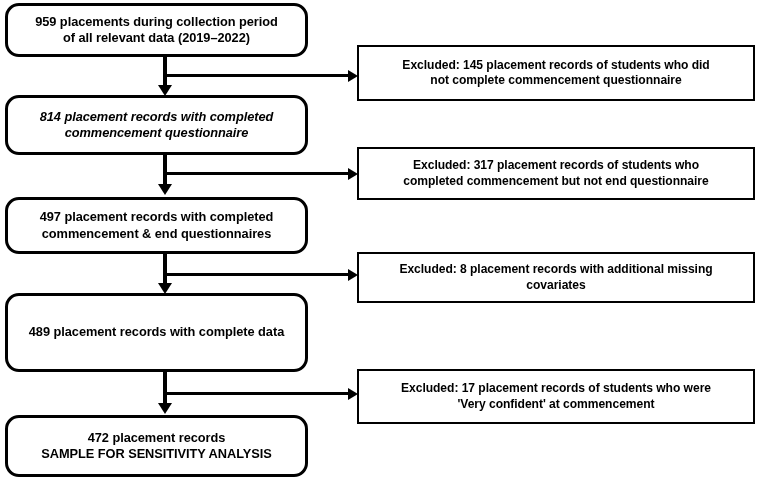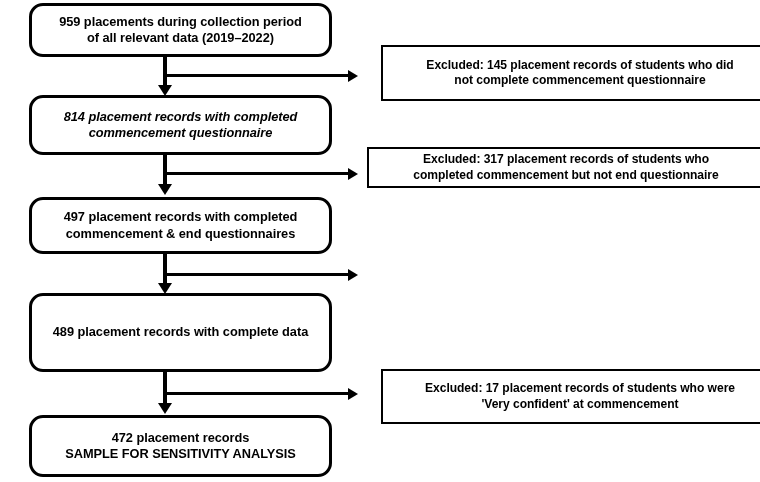--- a/index.html
+++ b/index.html
@@ -25,21 +25,20 @@
     box-sizing: border-box;
     background: #ffffff;
     display: flex;
     align-items: center;
     justify-content: flex-start;
     text-align: center;
     color: #000000;
     font-weight: bold;
     line-height: 1.28;
     z-index: 3;
-    margin-left: 24px;
   }
   .main-node {
     border: 3px solid #000000;
     border-radius: 14px;
     font-size: 12.8px;
     letter-spacing: -0.05px;
     padding: 2px 8px;
   }
   .excl-node {
     border: 2.5px solid #000000;
@@ -120,39 +119,45 @@
       <span class="line1">814 placement records with completed</span>
       <span class="line2">commencement questionnaire</span>
     </span>
   </div>
 
   <div class="vline" style="left:163px; top:155px; height:31px;"></div>
   <div class="arrow-down" style="left:158px; top:184px;"></div>
   <div class="hline" style="left:165px; top:172px; width:186px;"></div>
   <div class="arrow-right" style="left:348px; top:167.5px;"></div>
 
-  <div class="node excl-node" style="left:343px; top:147px; width:398px; height:41px;">
+  <div class="node excl-node" style="left:357px; top:147px; width:398px; height:53px;">
     <span class="txt">
       <span class="line1">Excluded: 317 placement records of students who</span>
       <span class="line2">completed commencement but not end questionnaire</span>
     </span>
   </div>
 
   <div class="node main-node" style="left:5px; top:197px; width:303px; height:57px;padding-left:8px;">
     <span class="txt">
       <span class="line1">497 placement records with completed</span>
       <span class="line2">commencement &amp; end questionnaires</span>
     </span>
   </div>
 
   <div class="vline" style="left:163px; top:254px; height:32px;"></div>
   <div class="arrow-down" style="left:158px; top:283px;"></div>
   <div class="hline" style="left:165px; top:273px; width:186px;"></div>
   <div class="arrow-right" style="left:348px; top:268.5px;"></div>
 
+  <div class="node excl-node" style="left:357px; top:252px; width:398px; height:51px;">
+    <span class="txt">
+      <span class="line1">Excluded: 8 placement records with additional missing</span>
+      <span class="line2">covariates</span>
+    </span>
+  </div>
 
   <div class="node main-node" style="left:5px; top:293px; width:303px; height:79px;">
     <span class="txt">
       <span class="line1">489 placement records with complete data</span>
     </span>
   </div>
 
   <div class="vline" style="left:163px; top:372px; height:33px;"></div>
   <div class="arrow-down" style="left:158px; top:403px;"></div>
   <div class="hline" style="left:165px; top:392px; width:186px;"></div>

